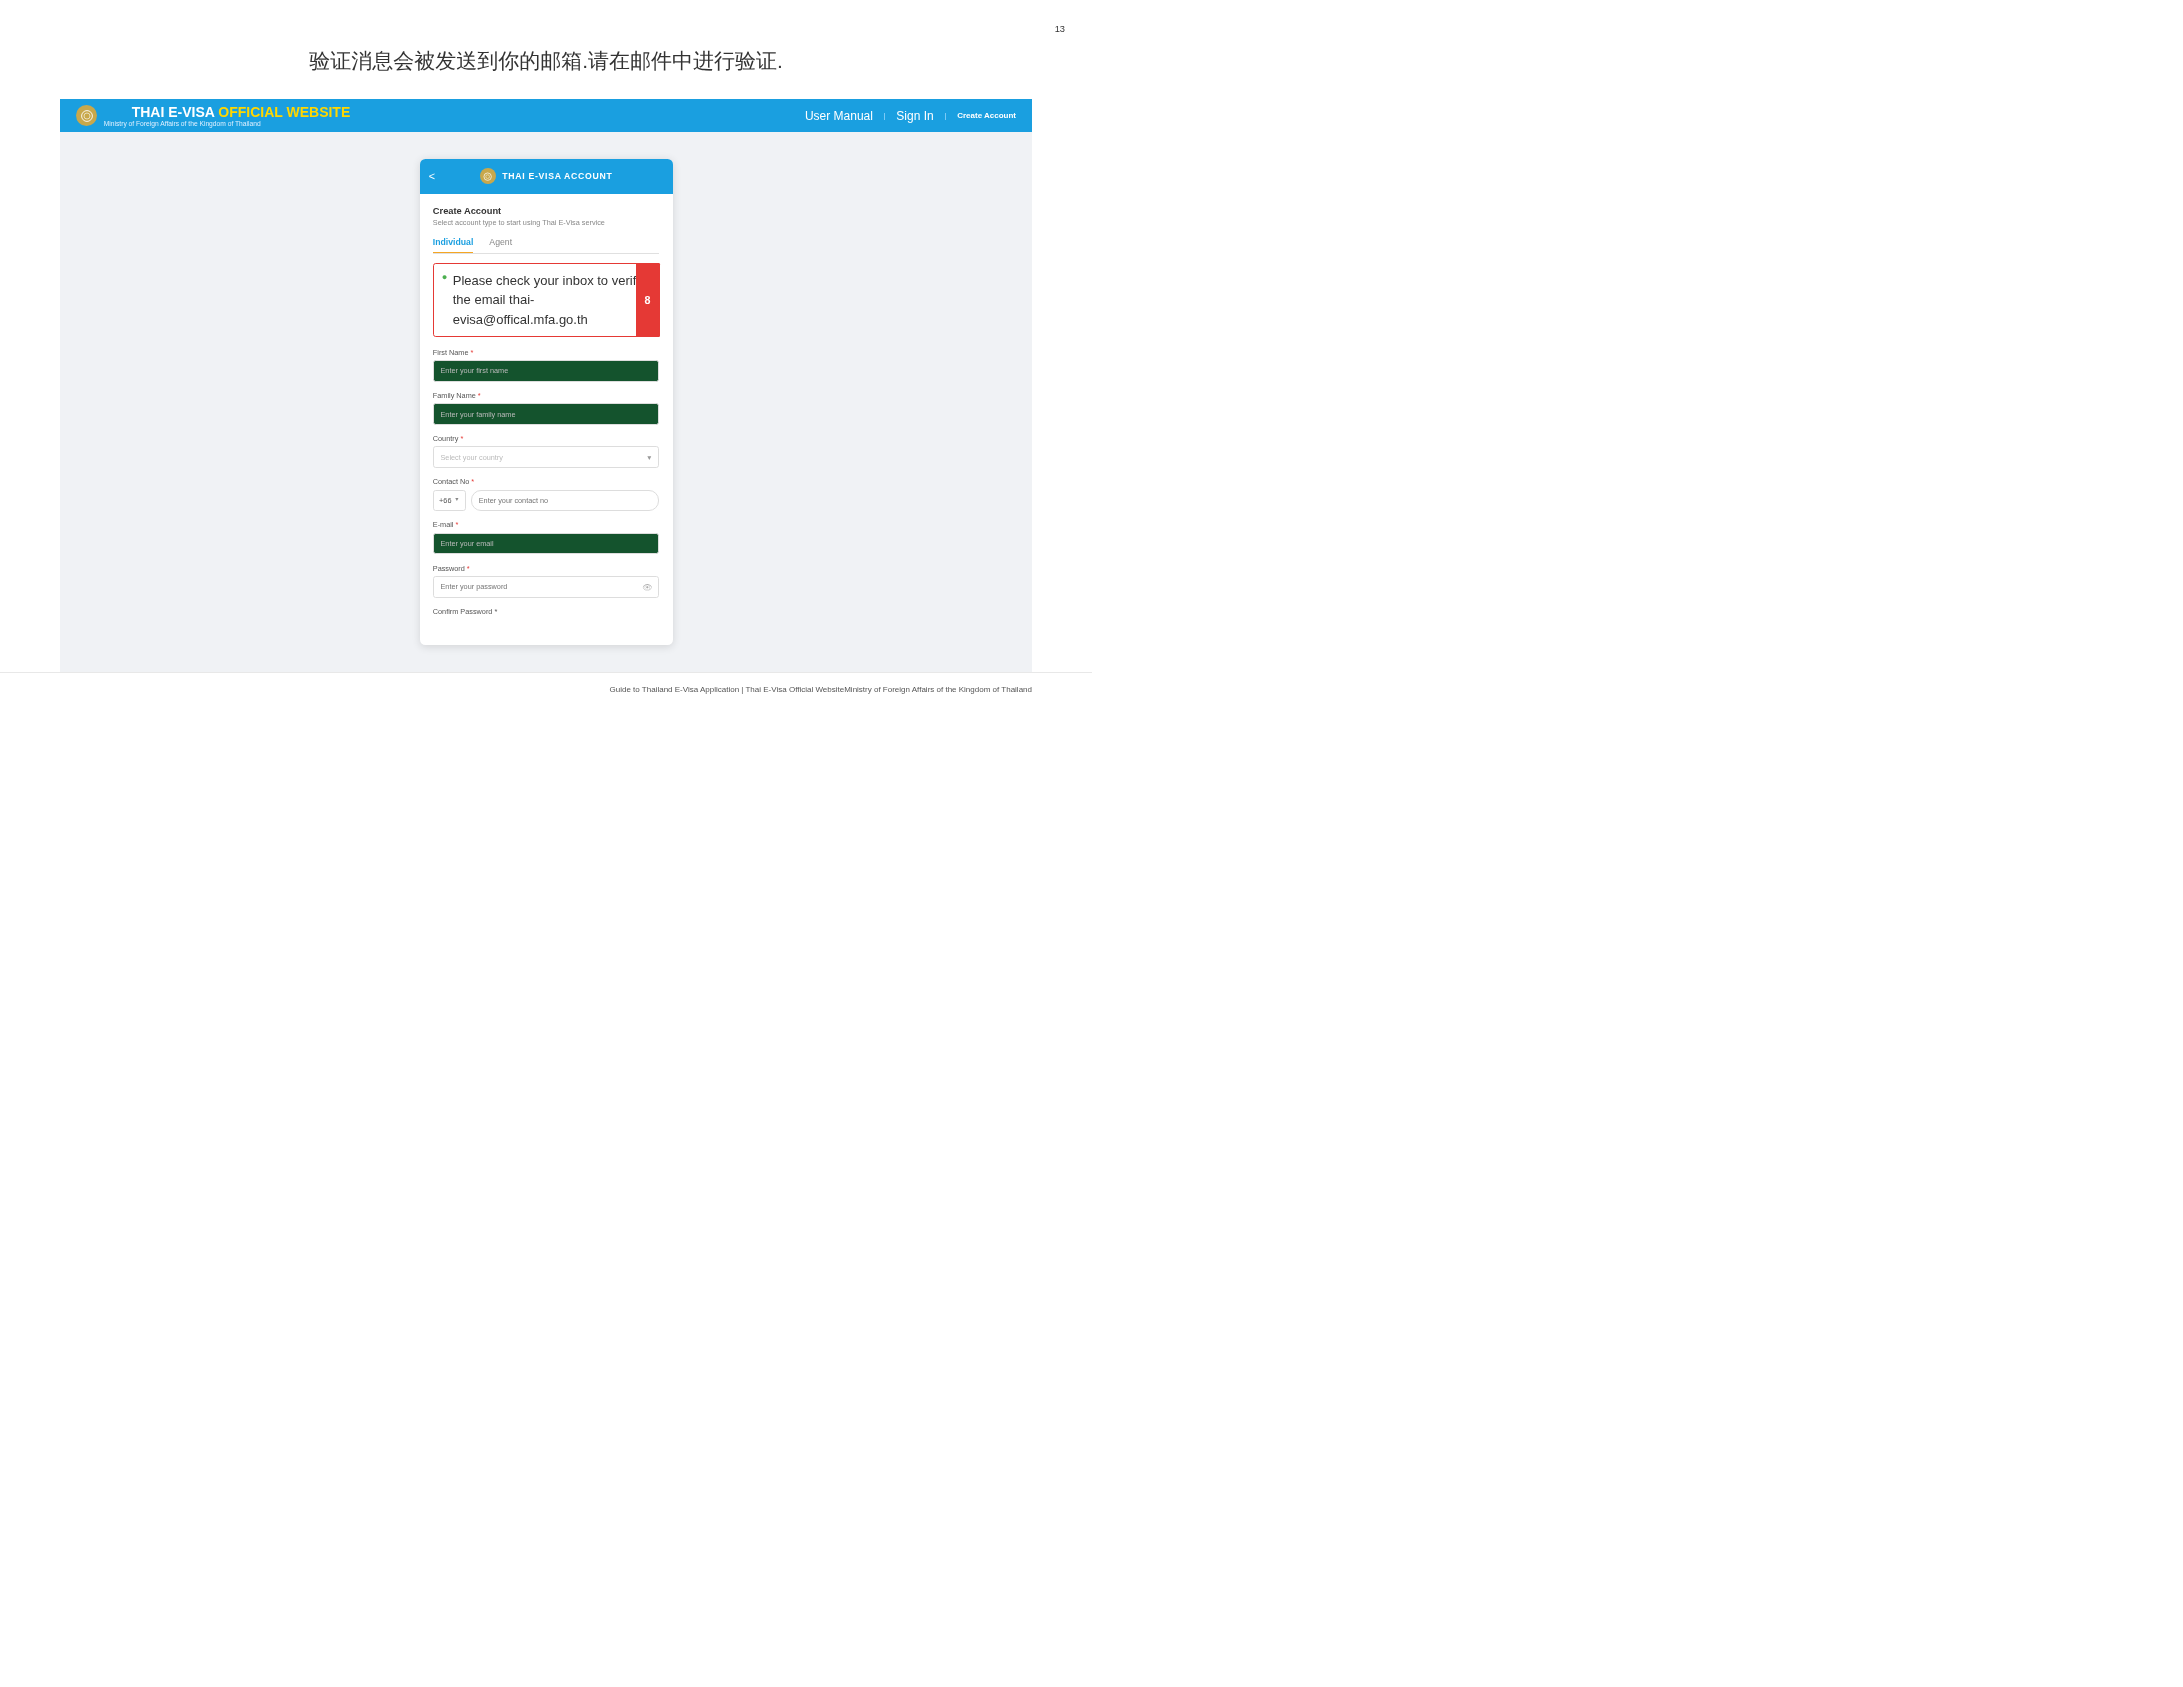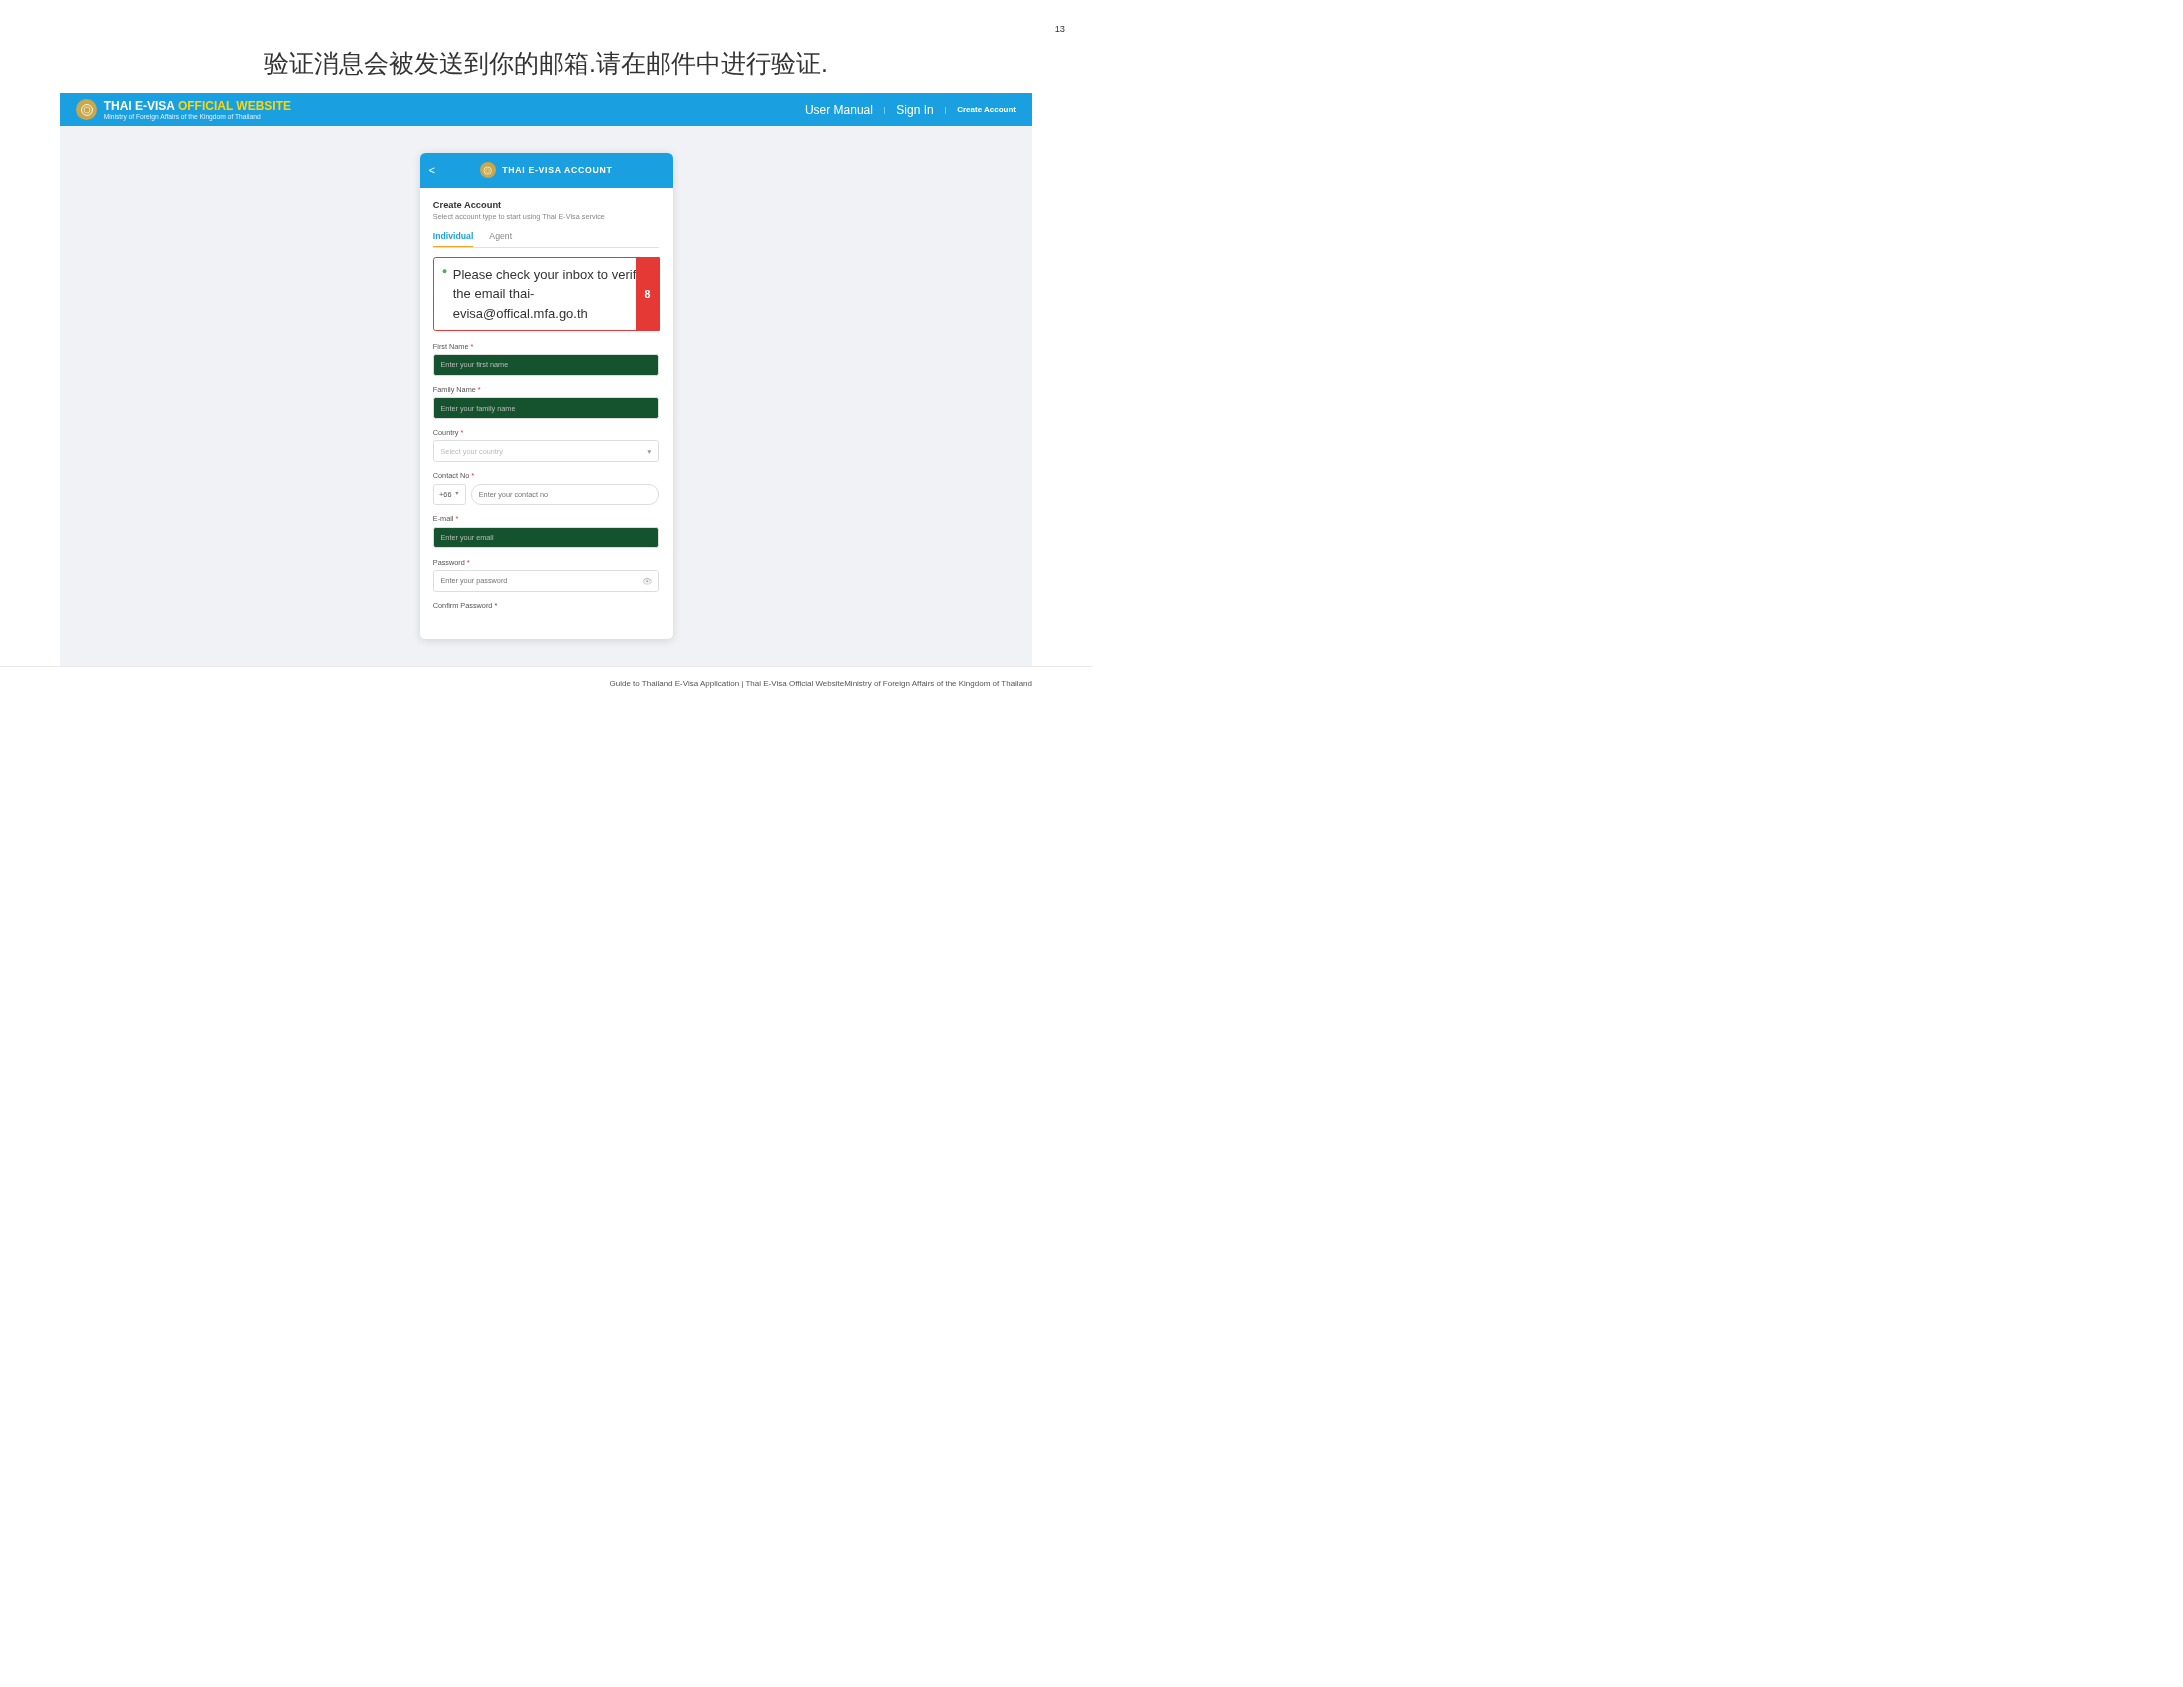--- a/index.html
+++ b/index.html
@@ -18,24 +18,24 @@
       position: absolute;
       top: 24px;
       right: 27px;
       font-size: 9.3px;
       color: #333;
     }
 
     
     .chinese-title {
       text-align: center;
-      font-size: 25px;
+      font-size: 21px;
       color: #333;
       padding-top: 47px;
-      padding-bottom: 13px;
+      padding-bottom: 24px;
       font-weight: normal;
     }
 
     
     .top-navbar {
       background: #1a9fe0;
       height: 33px;
       display: flex;
       align-items: center;
       justify-content: space-between;
@@ -56,22 +56,23 @@
       background: #c8a84b;
       display: flex;
       align-items: center;
       justify-content: center;
       color: #fff;
       font-size: 9.3px;
     }
 
     .nav-title-main {
       color: #fff;
-      font-size: 12px;
+      font-size: 14px;
       font-weight: bold;
+      margin-left: 28px;
     }
 
     .nav-title-main span {
       color: #ffd700;
     }
 
     .nav-title-sub {
       color: #e0f0ff;
       font-size: 6.7px;
     }

